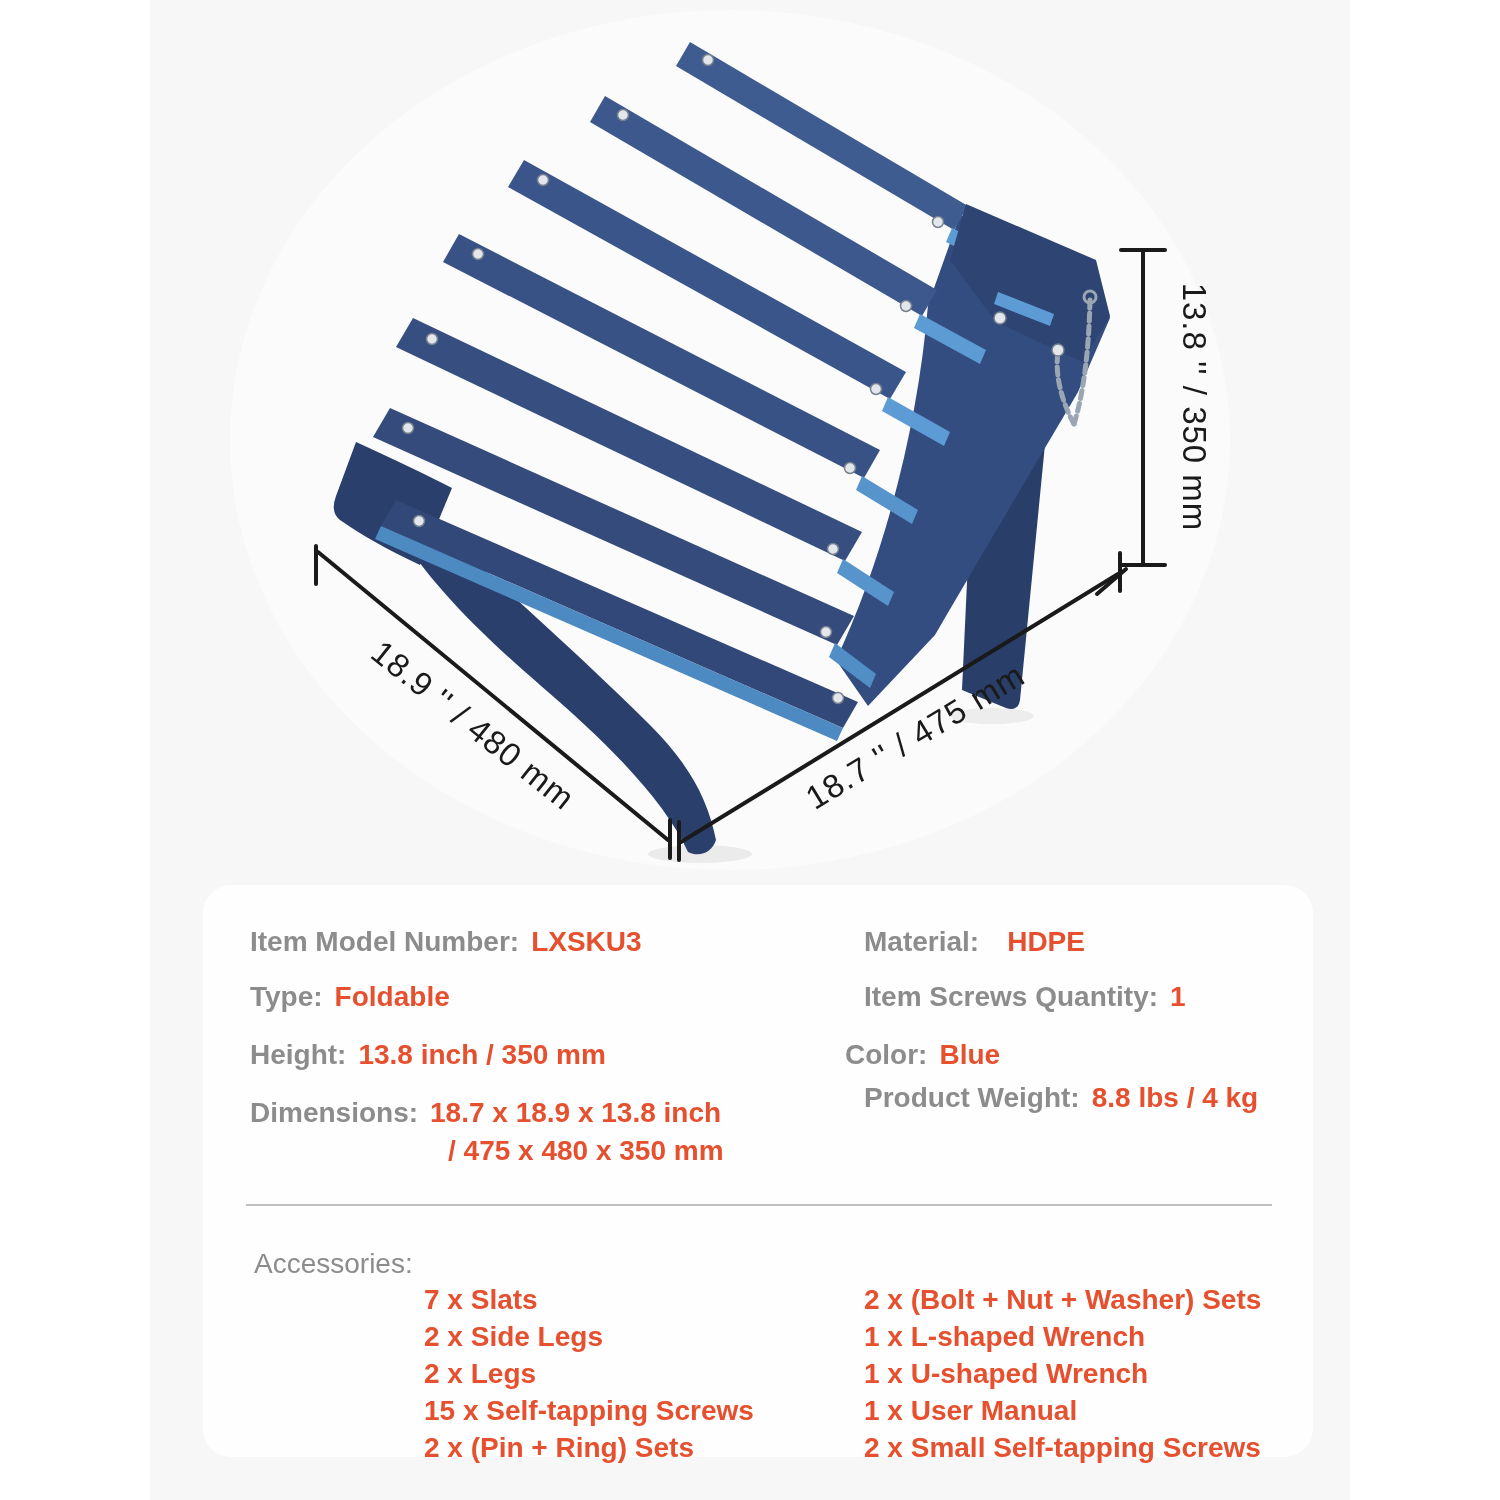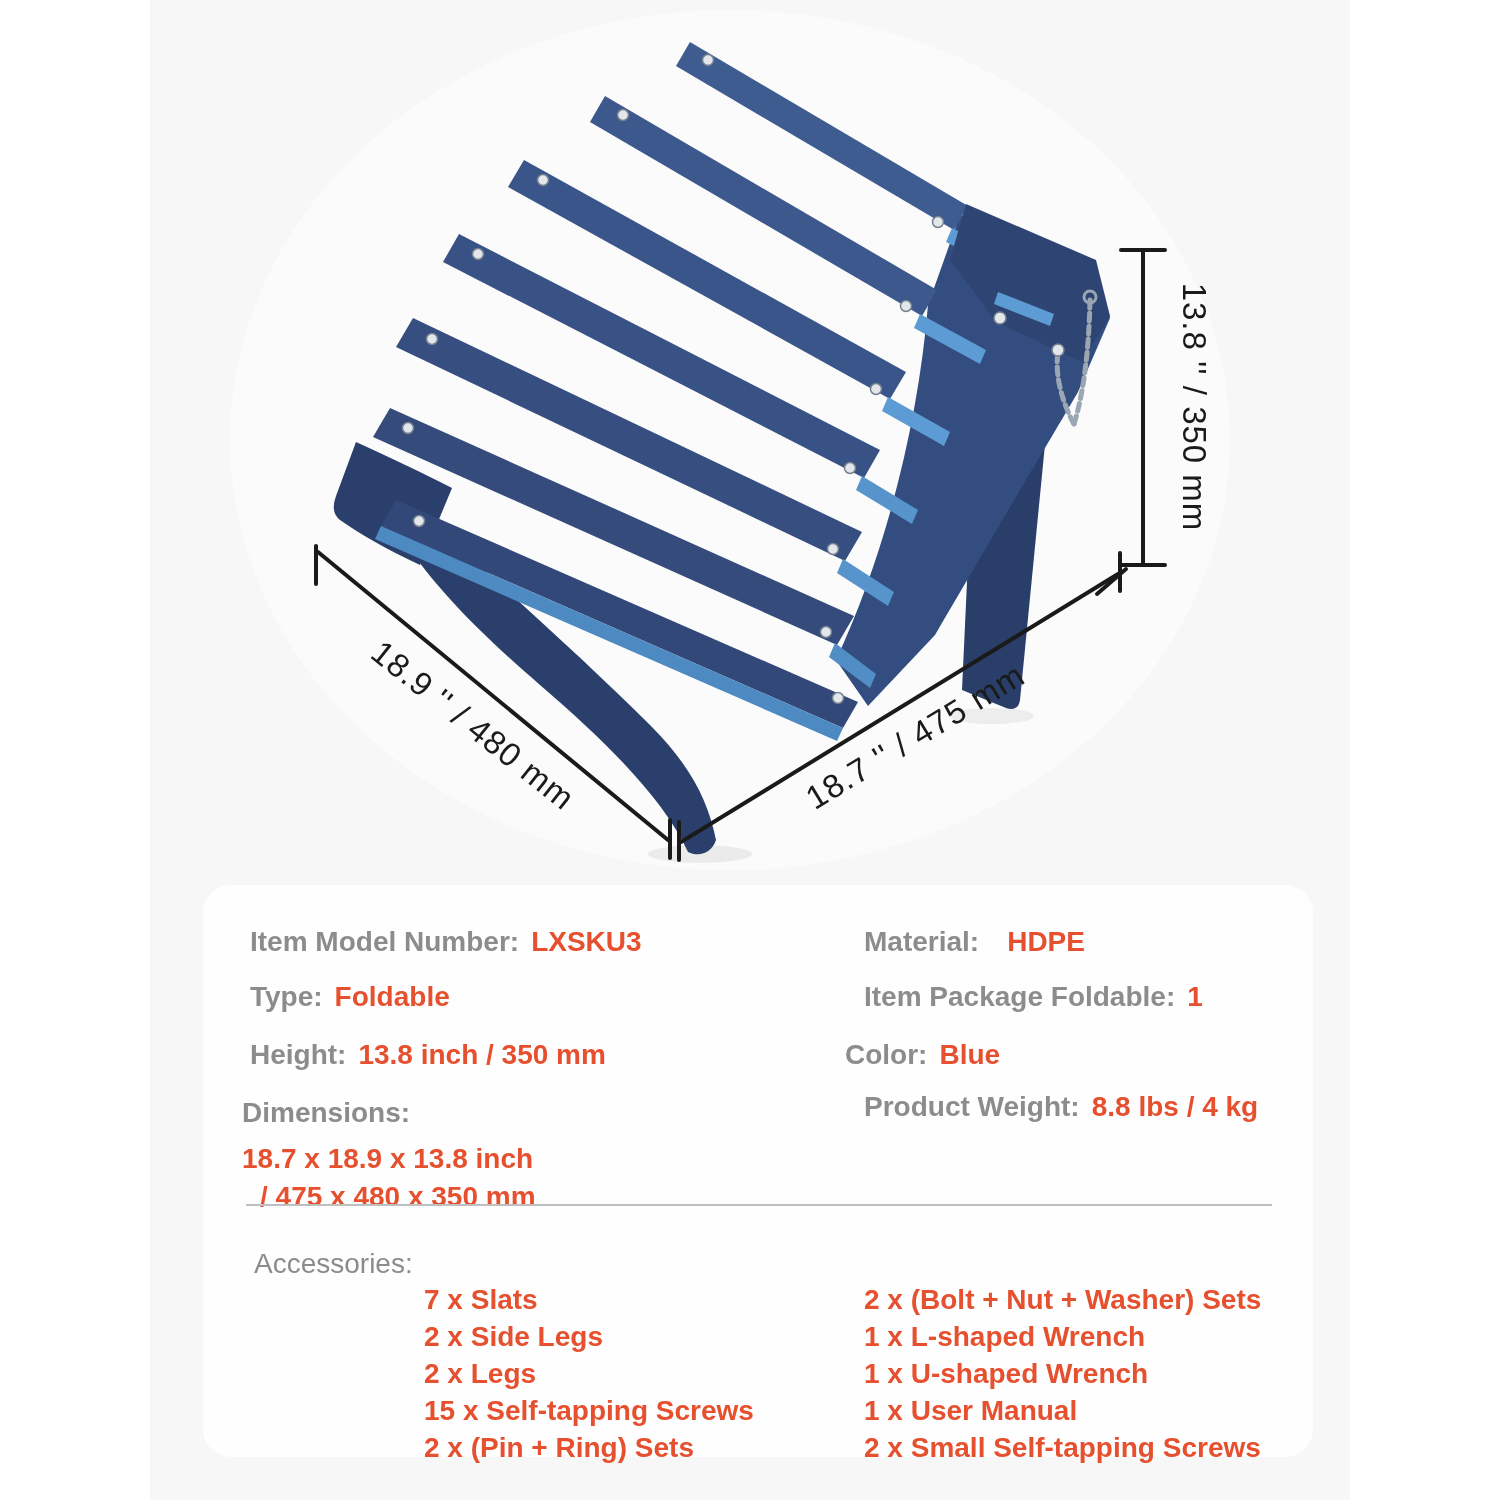--- a/index.html
+++ b/index.html
@@ -137,38 +137,38 @@
     <span class="spec-value">LXSKU3</span>
   </div>
   <div class="spec-row" style="left:47px; top:95px;">
     <span class="spec-label">Type:</span>
     <span class="spec-value">Foldable</span>
   </div>
   <div class="spec-row" style="left:47px; top:153px;">
     <span class="spec-label">Height:</span>
     <span class="spec-value">13.8 inch / 350 mm</span>
   </div>
-  <div class="spec-row" style="left:39px; top:211px;flex-direction:column;">
+  <div class="spec-row" style="left:47px; top:211px;">
     <span class="spec-label">Dimensions:</span>
     <span class="spec-value"><span>18.7 x 18.9 x 13.8 inch</span><span class="line2">/ 475 x 480 x 350 mm</span></span>
   </div>
 
   <div class="spec-row" style="left:661px; top:40px;gap:28px;">
     <span class="spec-label">Material:</span>
     <span class="spec-value">HDPE</span>
   </div>
   <div class="spec-row" style="left:661px; top:95px;">
-    <span class="spec-label">Item Package Foldable:</span>
+    <span class="spec-label">Item Screws Quantity:</span>
     <span class="spec-value">1</span>
   </div>
   <div class="spec-row" style="left:642px; top:153px;">
     <span class="spec-label">Color:</span>
     <span class="spec-value">Blue</span>
   </div>
-  <div class="spec-row" style="left:661px; top:205px;justify-content:space-between;">
+  <div class="spec-row" style="left:661px; top:196px;justify-content:space-between;">
     <span class="spec-label">Product Weight:</span>
     <span class="spec-value">8.8 lbs / 4 kg</span>
   </div>
 
   <div class="divider"></div>
 
   <div class="acc-label">Accessories:</div>
 
   <div class="acc-list left">
     <div>7 x Slats</div>

